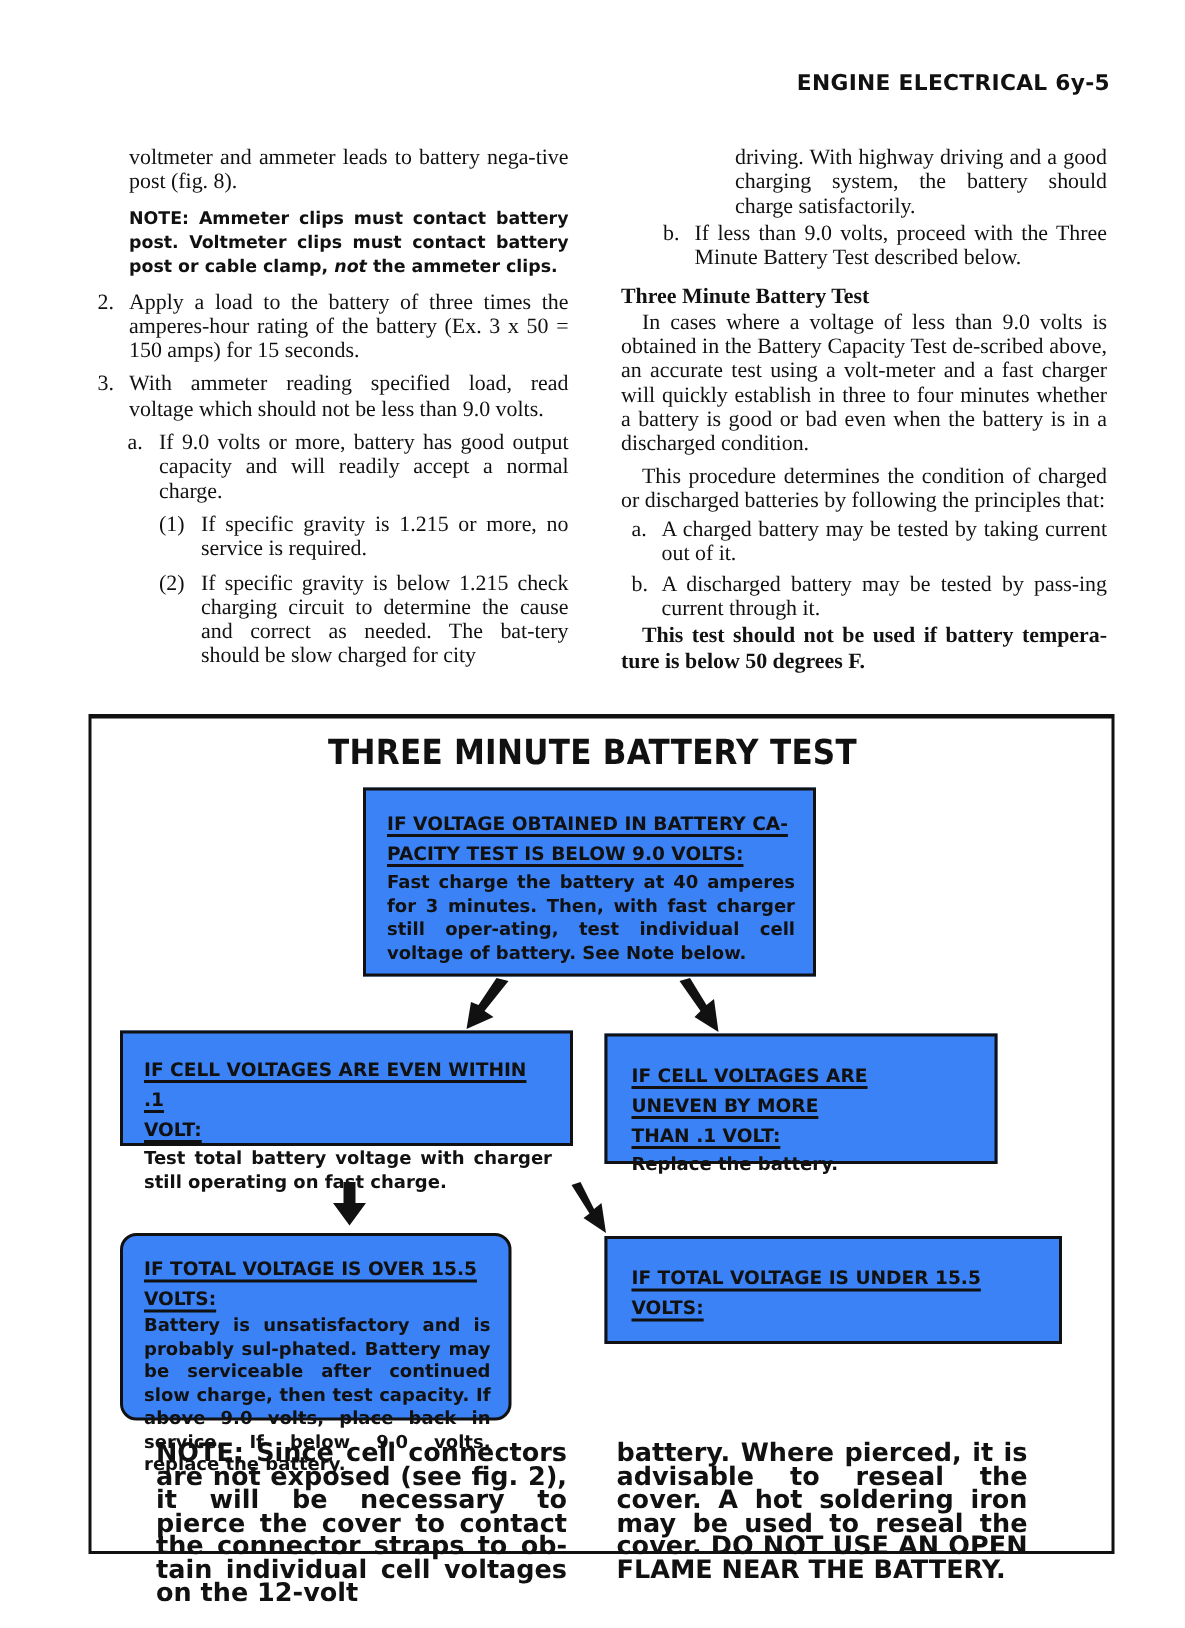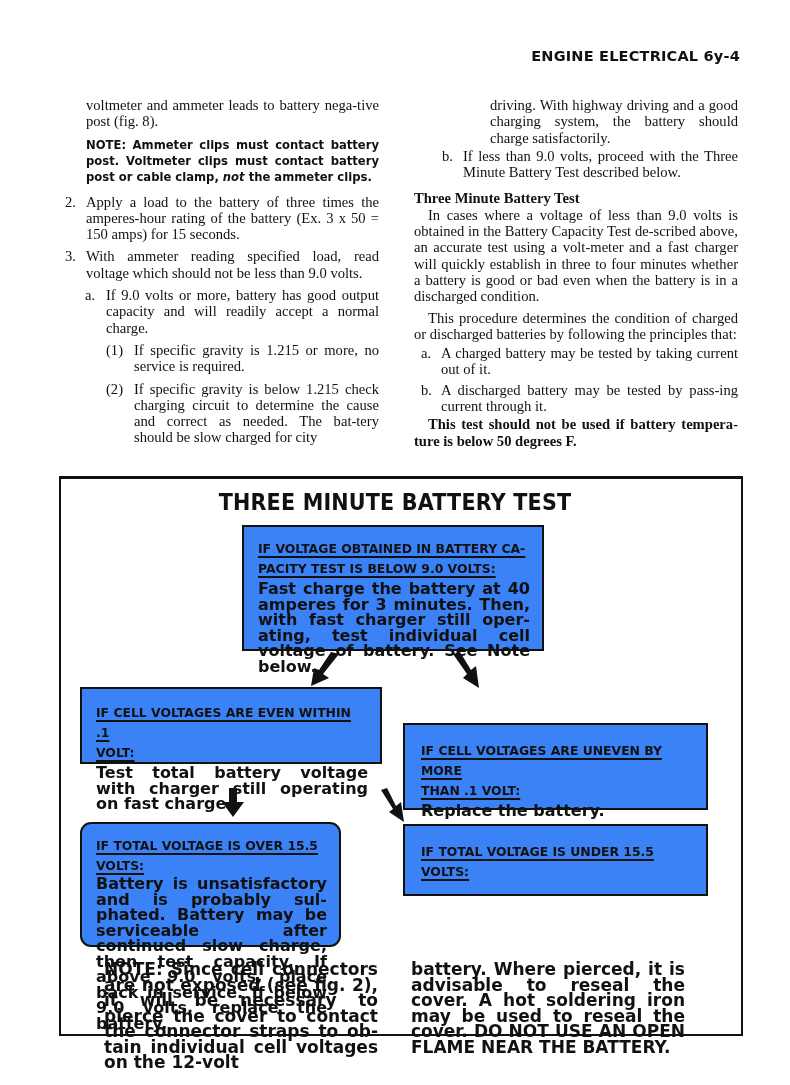--- a/index.html
+++ b/index.html
@@ -15,30 +15,30 @@
   .hang .lbl { position: absolute; left: -21px; top: 0; }
   .b { font-weight: bold; }
   .i { font-style: italic; }
 
   
   .frame { left: 59px; top: 476px; width: 684px; height: 560px; border: 2px solid #111; border-top-width: 3px; box-sizing: border-box; }
   .fc-title { left: 0; width: 790px; top: 489px; text-align: center; font-family: "DejaVu Sans", sans-serif; font-weight: bold; font-size: 23px; letter-spacing: 0.2px; transform: scaleX(0.9); }
   .box { border: 2px solid #111; box-sizing: border-box; background: #3b82f6; font-family: "DejaVu Sans", sans-serif; }
   .box .h { font-weight: bold; font-size: 12.4px; line-height: 20px; }
   .box .h span.u { text-decoration: underline; text-decoration-thickness: 1.5px; text-underline-offset: 3px; }
-  .box .t { font-weight: bold; font-size: 16px; line-height: 15.5px; text-align: justify; }
+  .box .t { font-weight: bold; font-size: 12px; line-height: 15.5px; text-align: justify; }
   .arrow { position: absolute; }
   .fc-note { font-family: "DejaVu Sans", sans-serif; font-weight: bold; font-size: 17px; line-height: 15.5px; text-align: justify; }
 </style>
 </head>
 <body>
 
 <div class="abs header">
   <span>ENGINE ELECTRICAL</span>
-  <span>6y-4</span>
+  <span>6y-5</span>
 </div>
 
 <div class="abs col" style="left:86px; top:97px; width:293px;">
   <p>voltmeter and ammeter leads to battery nega-tive post (fig. 8).</p>
   <p class="note" style="margin-top:7px;">
     <span>NOTE:</span>
     <span>Ammeter clips must contact battery post. Voltmeter clips must contact battery post or cable clamp,</span>
     <span class="i">not</span>
     <span>the ammeter clips.</span>
   </p>
@@ -99,21 +99,21 @@
 <svg class="arrow" style="left:451px; top:652px;" width="34" height="38" viewBox="0 0 34 38">
   <polygon points="2,2 9,0 20,18 25,14 28,36 12,26 16,22" fill="#111"></polygon>
 </svg>
 
 <div class="abs box" style="left:80px; top:687px; width:302px; height:77px; padding:14px 12px 0 14px;">
   <div class="h"><span class="u">IF CELL VOLTAGES ARE EVEN WITHIN .1</span></div>
   <div class="h"><span class="u">VOLT:</span></div>
   <div class="t" style="margin-top:2px;">Test total battery voltage with charger still operating on fast charge.</div>
 </div>
 
-<div class="abs box" style="left:403px; top:723px; width:305px; height:87px; padding:16px 28px 0 16px;">
+<div class="abs box" style="left:403px; top:689px; width:262px; height:87px; padding:16px 28px 0 16px;">
   <div class="h"><span class="u">IF CELL VOLTAGES ARE UNEVEN BY MORE</span></div>
   <div class="h"><span class="u">THAN .1 VOLT:</span></div>
   <div class="t" style="margin-top:2px;">Replace the battery.</div>
 </div>
 
 <svg class="arrow" style="left:221px; top:788px;" width="24" height="30" viewBox="0 0 24 30">
   <polygon points="8,0 16,0 16,14 23,14 12,29 1,14 8,14" fill="#111"></polygon>
 </svg>
 <svg class="arrow" style="left:380px; top:788px;" width="26" height="36" viewBox="0 0 26 36">
   <polygon points="1,2 7,0 16,18 21,14 24,34 9,24 13,21" fill="#111"></polygon>

